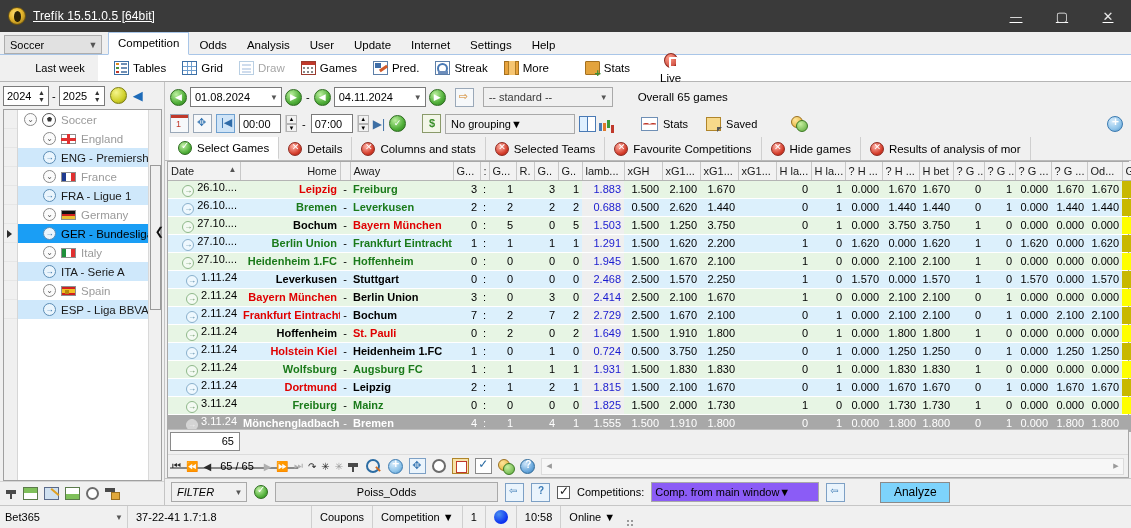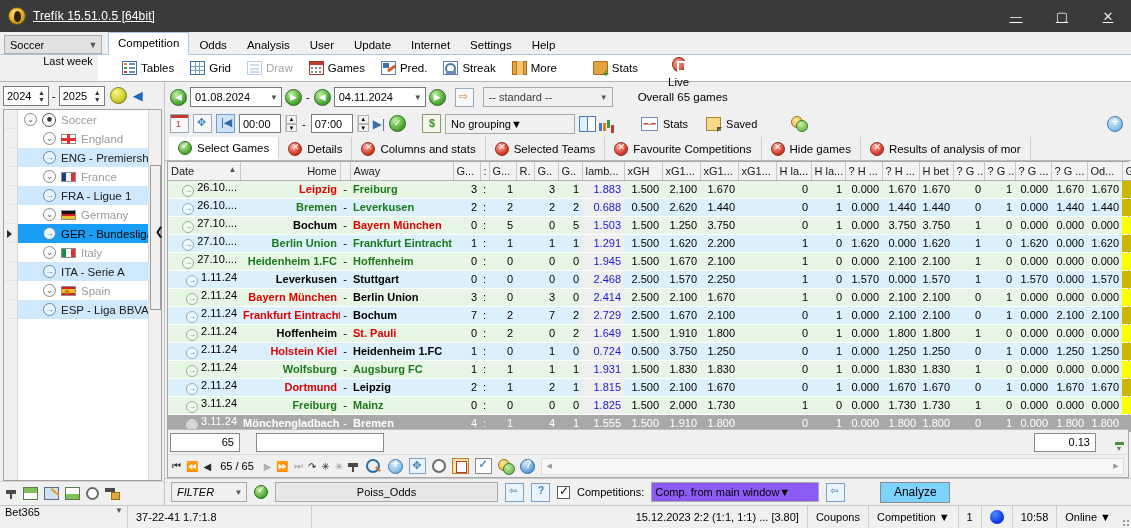--- a/index.html
+++ b/index.html
@@ -51,21 +51,21 @@
     border:1px solid transparent; white-space:nowrap;
   }
   .mtab.active {
     background:#fff; border:1px solid #a9c6e8; border-bottom:1px solid #fff;
     height:23px; position:relative; z-index:3;
   }
 
   
   .ribbon {
     height:28px; background:#fff; border-top:1px solid #a9c6e8; border-bottom:1px solid #b5b5b5;
-    display:flex; flex:0 0 28px; padding-left:22px;
+    display:flex; align-items:center; flex:0 0 28px; padding-left:14px;
     position:relative; margin-top:-1px;
   }
   .ribbon .left-pad{width:98px; height:100%; background:#f0f0f0; position:absolute; left:0; top:0; border-right:0;}
   .rb-item { display:flex; align-items:center; gap:4px; padding:2px 8px; font-size:11.5px; z-index:2;}
   .rb-item.disabled { color:#a6a6a6; }
   .ico { width:15px; height:14px; display:inline-block; position:relative; flex:0 0 15px;}
 
   
   .ico-tables{ border:1px solid #3c6fa5; background:#fff;}
   .ico-tables:before{content:"";position:absolute;left:1px;top:1px;width:3px;height:2px;background:#e08a1e;box-shadow:0 4px 0 #4a8f3c,0 8px 0 #c0392b;}
@@ -237,21 +237,21 @@
   .teamred{color:#e00000;}
   .teamgreen{color:#1a7a1a;}
   .teamblack{color:#000;}
   tr.r-sel .teamred,tr.r-sel .teamgreen,tr.r-sel .teamblack{color:#fff;}
   .rowarrow{display:inline-block;width:12px;height:12px;border-radius:50%;border:1px solid #8fb88a;color:#5a8a55;font-size:8px;line-height:10px;text-align:center;vertical-align:-2px;margin-right:3px;background:rgba(255,255,255,.5);}
   tr.r-odd .rowarrow{border-color:#8ab0cc;color:#4a7f9f;}
   tr.r-sel .rowarrow{border-color:#d8d8d8;color:#f0f0f0;}
 
   
   .gridfoot{border-top:1px solid #c0c0c0;background:#f0f0f0;}
-  .gf-row1{height:24px;display:flex;align-items:flex-end;padding:2px 2px;gap:16px;}
+  .gf-row1{height:24px;display:flex;align-items:flex-start;padding:2px 2px;gap:16px;flex-direction:column;}
   .cntbox{width:70px;height:19px;background:#fff;border:1px solid #8a8a8a;text-align:right;padding-right:5px;font-size:11px;line-height:17px;}
   .blankbox{width:128px;height:19px;background:#fff;border:1px solid #8a8a8a;}
   .flexfill{flex:1;height:19px;background:#f0f0f0;}
   .valbox{width:62px;height:19px;background:#fff;border:1px solid #8a8a8a;text-align:right;padding-right:5px;font-size:11px;line-height:17px;}
   .gf-row2{height:23px;display:flex;align-items:center;gap:6px;padding:0 4px;border-top:1px solid #dcdcdc;}
   .navico{font-size:10px;color:#2a2a2a;letter-spacing:-1px;}
   .pagecount{font-size:11px;padding:0 4px;}
   .tinyb{width:17px;height:16px;position:relative;}
   .t-search{border:0;}
   .t-search:before{content:"";position:absolute;left:1px;top:1px;width:10px;height:10px;border:2px solid #2b6ca3;border-radius:50%;}
@@ -280,21 +280,21 @@
   .sqbtn{width:19px;height:19px;border:1px solid #7da0c5;background:#eaf4fc;position:relative;}
   .sqbtn.arrowl:after{content:"⇦";position:absolute;left:3px;top:1px;font-size:10px;color:#3b7ab5;}
   .sqbtn.qm:after{content:"?";position:absolute;left:6px;top:1px;font-size:10px;color:#3b7ab5;font-weight:bold;}
   .chk{width:13px;height:13px;border:1px solid #5a5a5a;background:#fff;position:relative;flex:0 0 13px;}
   .chk:after{content:"✓";position:absolute;left:1px;top:-3px;font-size:12px;color:#1a1a1a;}
   .compsel{width:168px;height:20px;background:#8b5cf6;border:1px solid #a9a9a9;display:flex;align-items:center;padding-left:3px;font-size:11px;}
   .analyze{width:70px;height:21px;background:#7dd3fc;border:1px solid #8a8a8a;display:flex;align-items:center;justify-content:center;font-size:12px;}
 
   
   .statusbar{height:23px;display:flex;align-items:stretch;background:#f0f0f0;border-top:1px solid #c6c6c6;flex:0 0 23px;font-size:11px;}
-  .sb-combo{width:128px;border-right:1px solid #cfcfcf;display:flex;padding-left:5px;background:#f0f0f0;}
+  .sb-combo{width:128px;border-right:1px solid #cfcfcf;display:flex;align-items:center;padding-left:5px;background:#f0f0f0;}
   .sb-combo .dv{flex:1;}
   .sb-combo .dc{width:16px;text-align:center;font-size:8px;color:#555;}
   .sb-cell{display:flex;align-items:center;padding:0 8px;border-right:1px solid #cfcfcf;white-space:nowrap;}
   .sb-grow{flex:1;justify-content:flex-end;}
   .sb-blue{width:14px;height:14px;border-radius:50%;background:radial-gradient(circle at 35% 30%,#4a8ff0,#0a2ff0 70%);}
   .grip{width:12px;display:flex;align-items:flex-end;justify-content:flex-end;padding:0 2px 2px 0;}
   .grip i{display:block;width:2px;height:2px;background:#9a9a9a;box-shadow:-4px 0 0 #9a9a9a,0 -4px 0 #9a9a9a,-4px -4px 0 #9a9a9a,4px 0 0 transparent;}
 </style>
 </head>
 <body>
@@ -1108,21 +1108,20 @@
 
     </div>
   </div>
 
   <div class="statusbar">
     <div class="sb-combo">
       <span class="dv">Bet365</span>
       <span class="dc">▼</span>
     </div>
     <div class="sb-cell" style="width:184px">37-22-41  1.7:1.8</div>
-    <div class="sb-cell sb-grow">15.12.2023 2:2 (1:1, 1:1) ... [3.80]</div>
     <div class="sb-cell">Coupons</div>
     <div class="sb-cell">Competition ▼</div>
     <div class="sb-cell">1</div>
     <div class="sb-cell">
         <span class="sb-blue"></span>
       </div>
     <div class="sb-cell">10:58</div>
     <div class="sb-cell" style="border-right:0">Online ▼</div>
     <div class="grip">
         <i></i>

